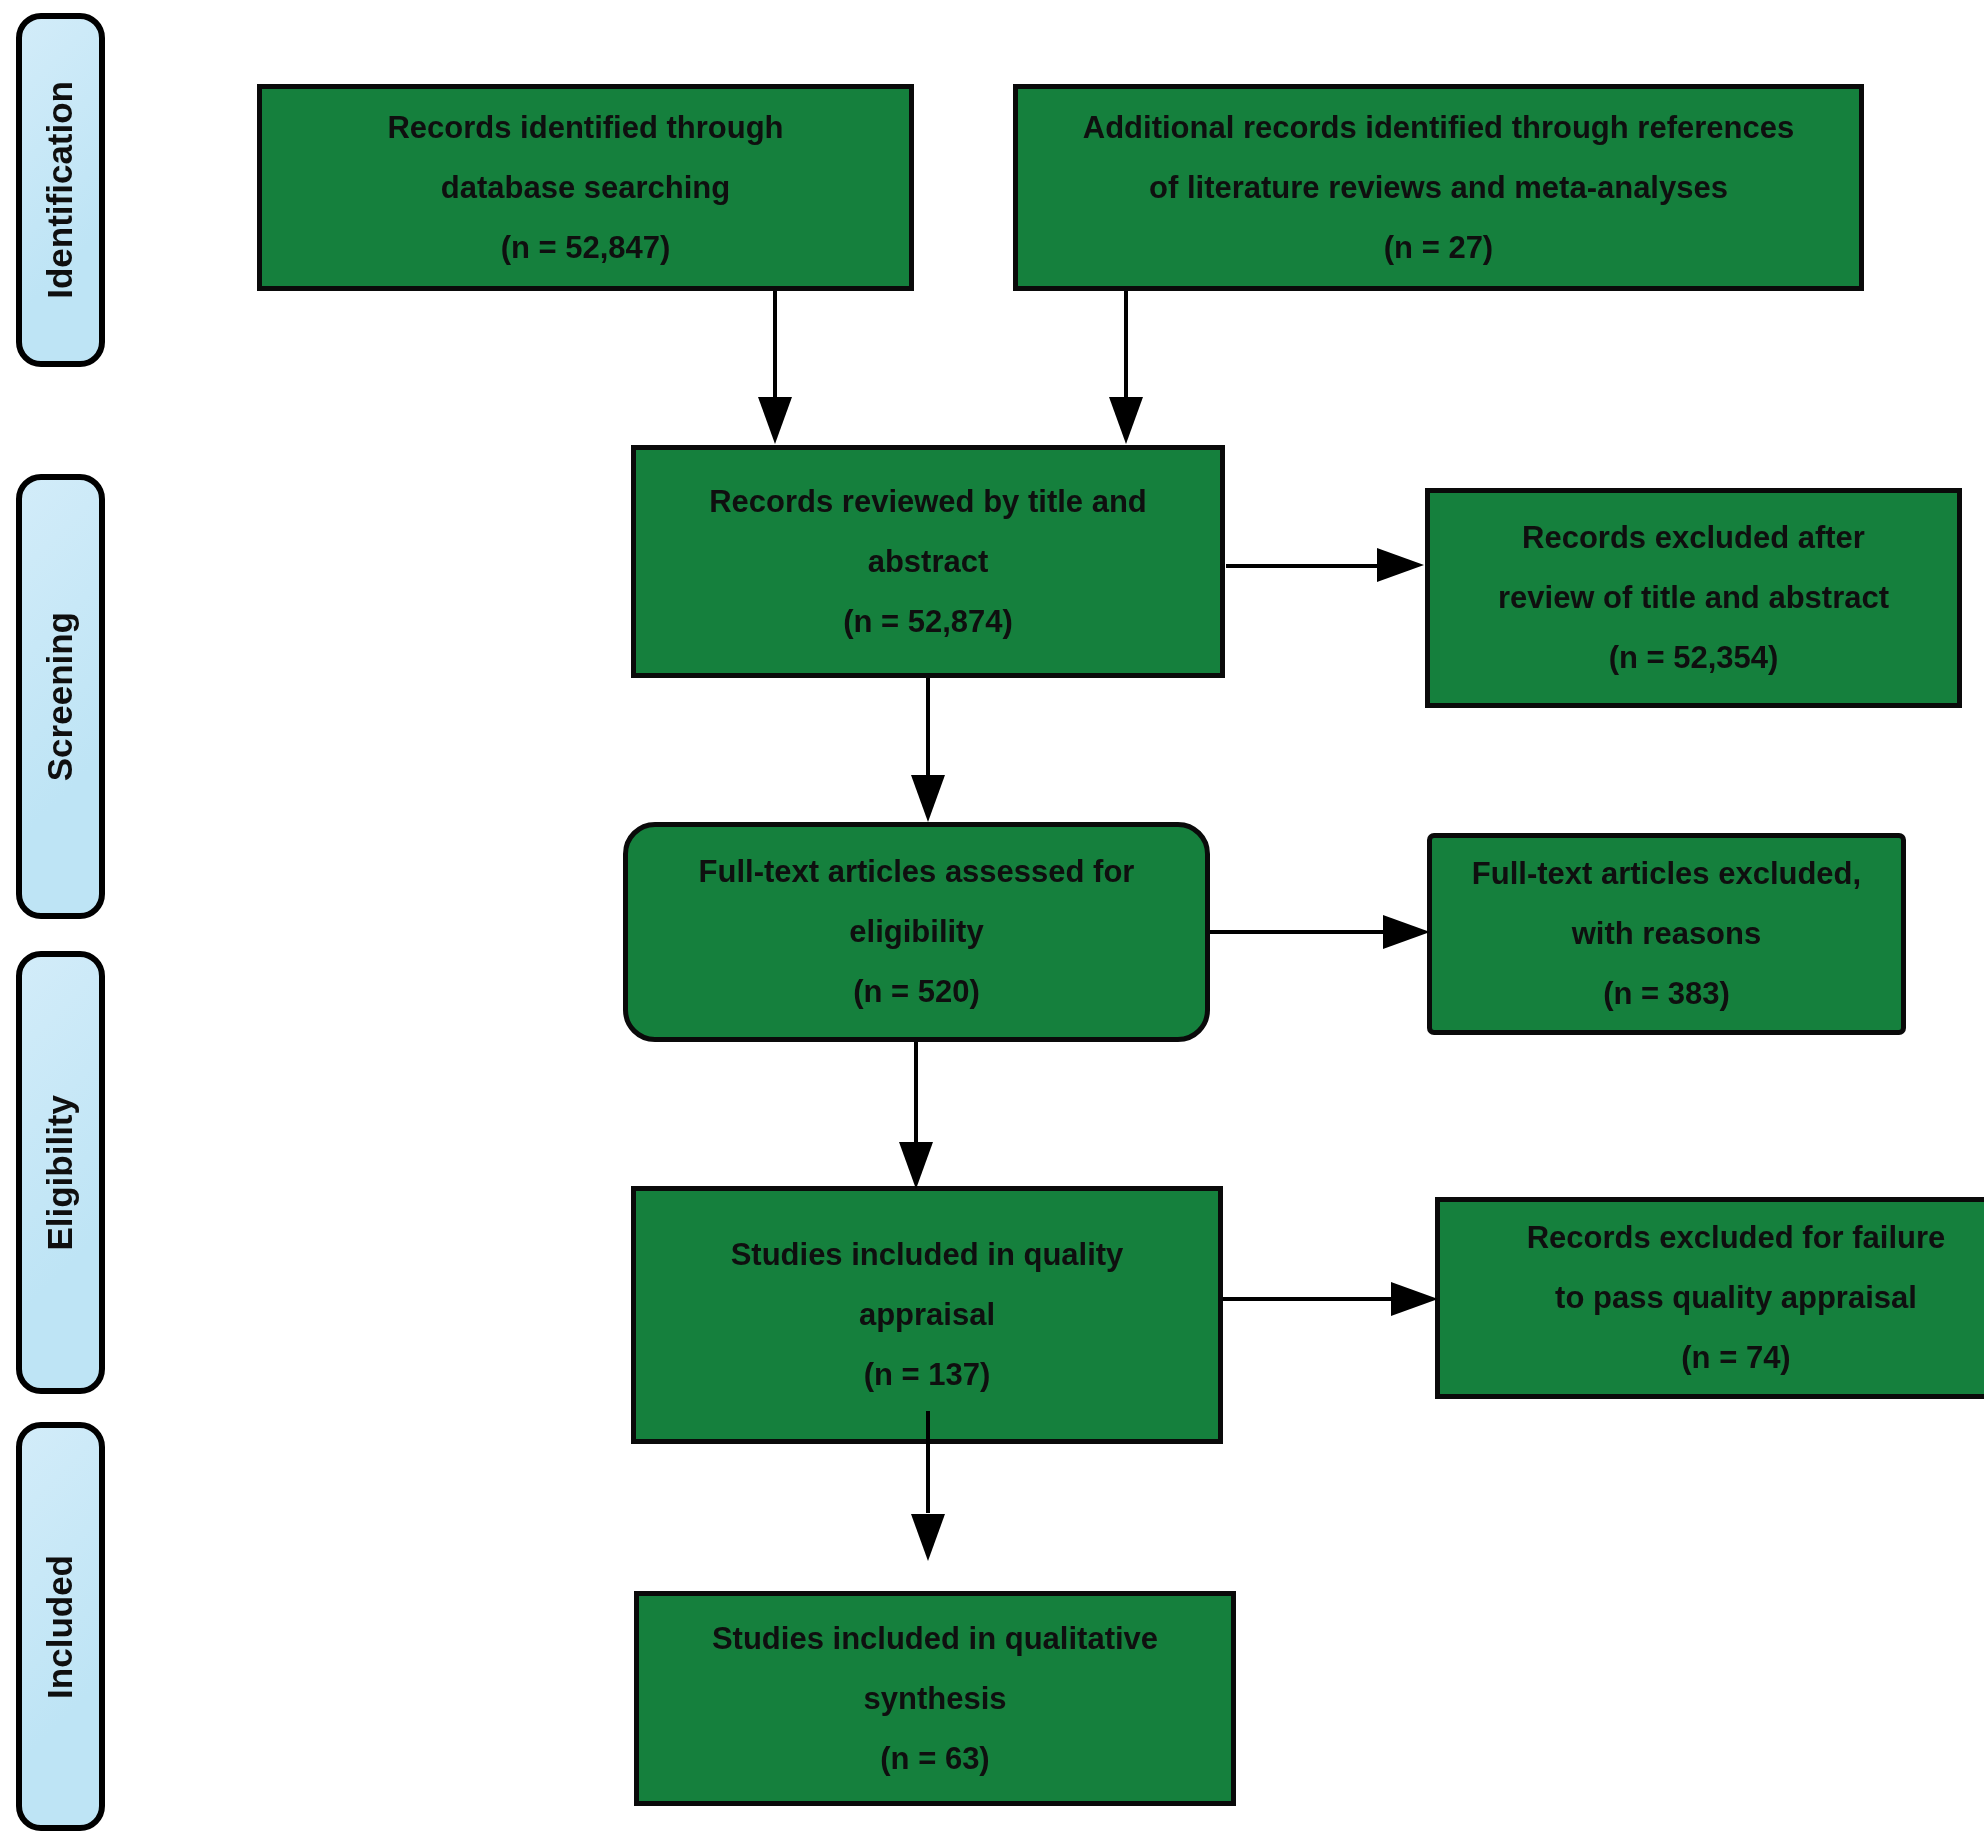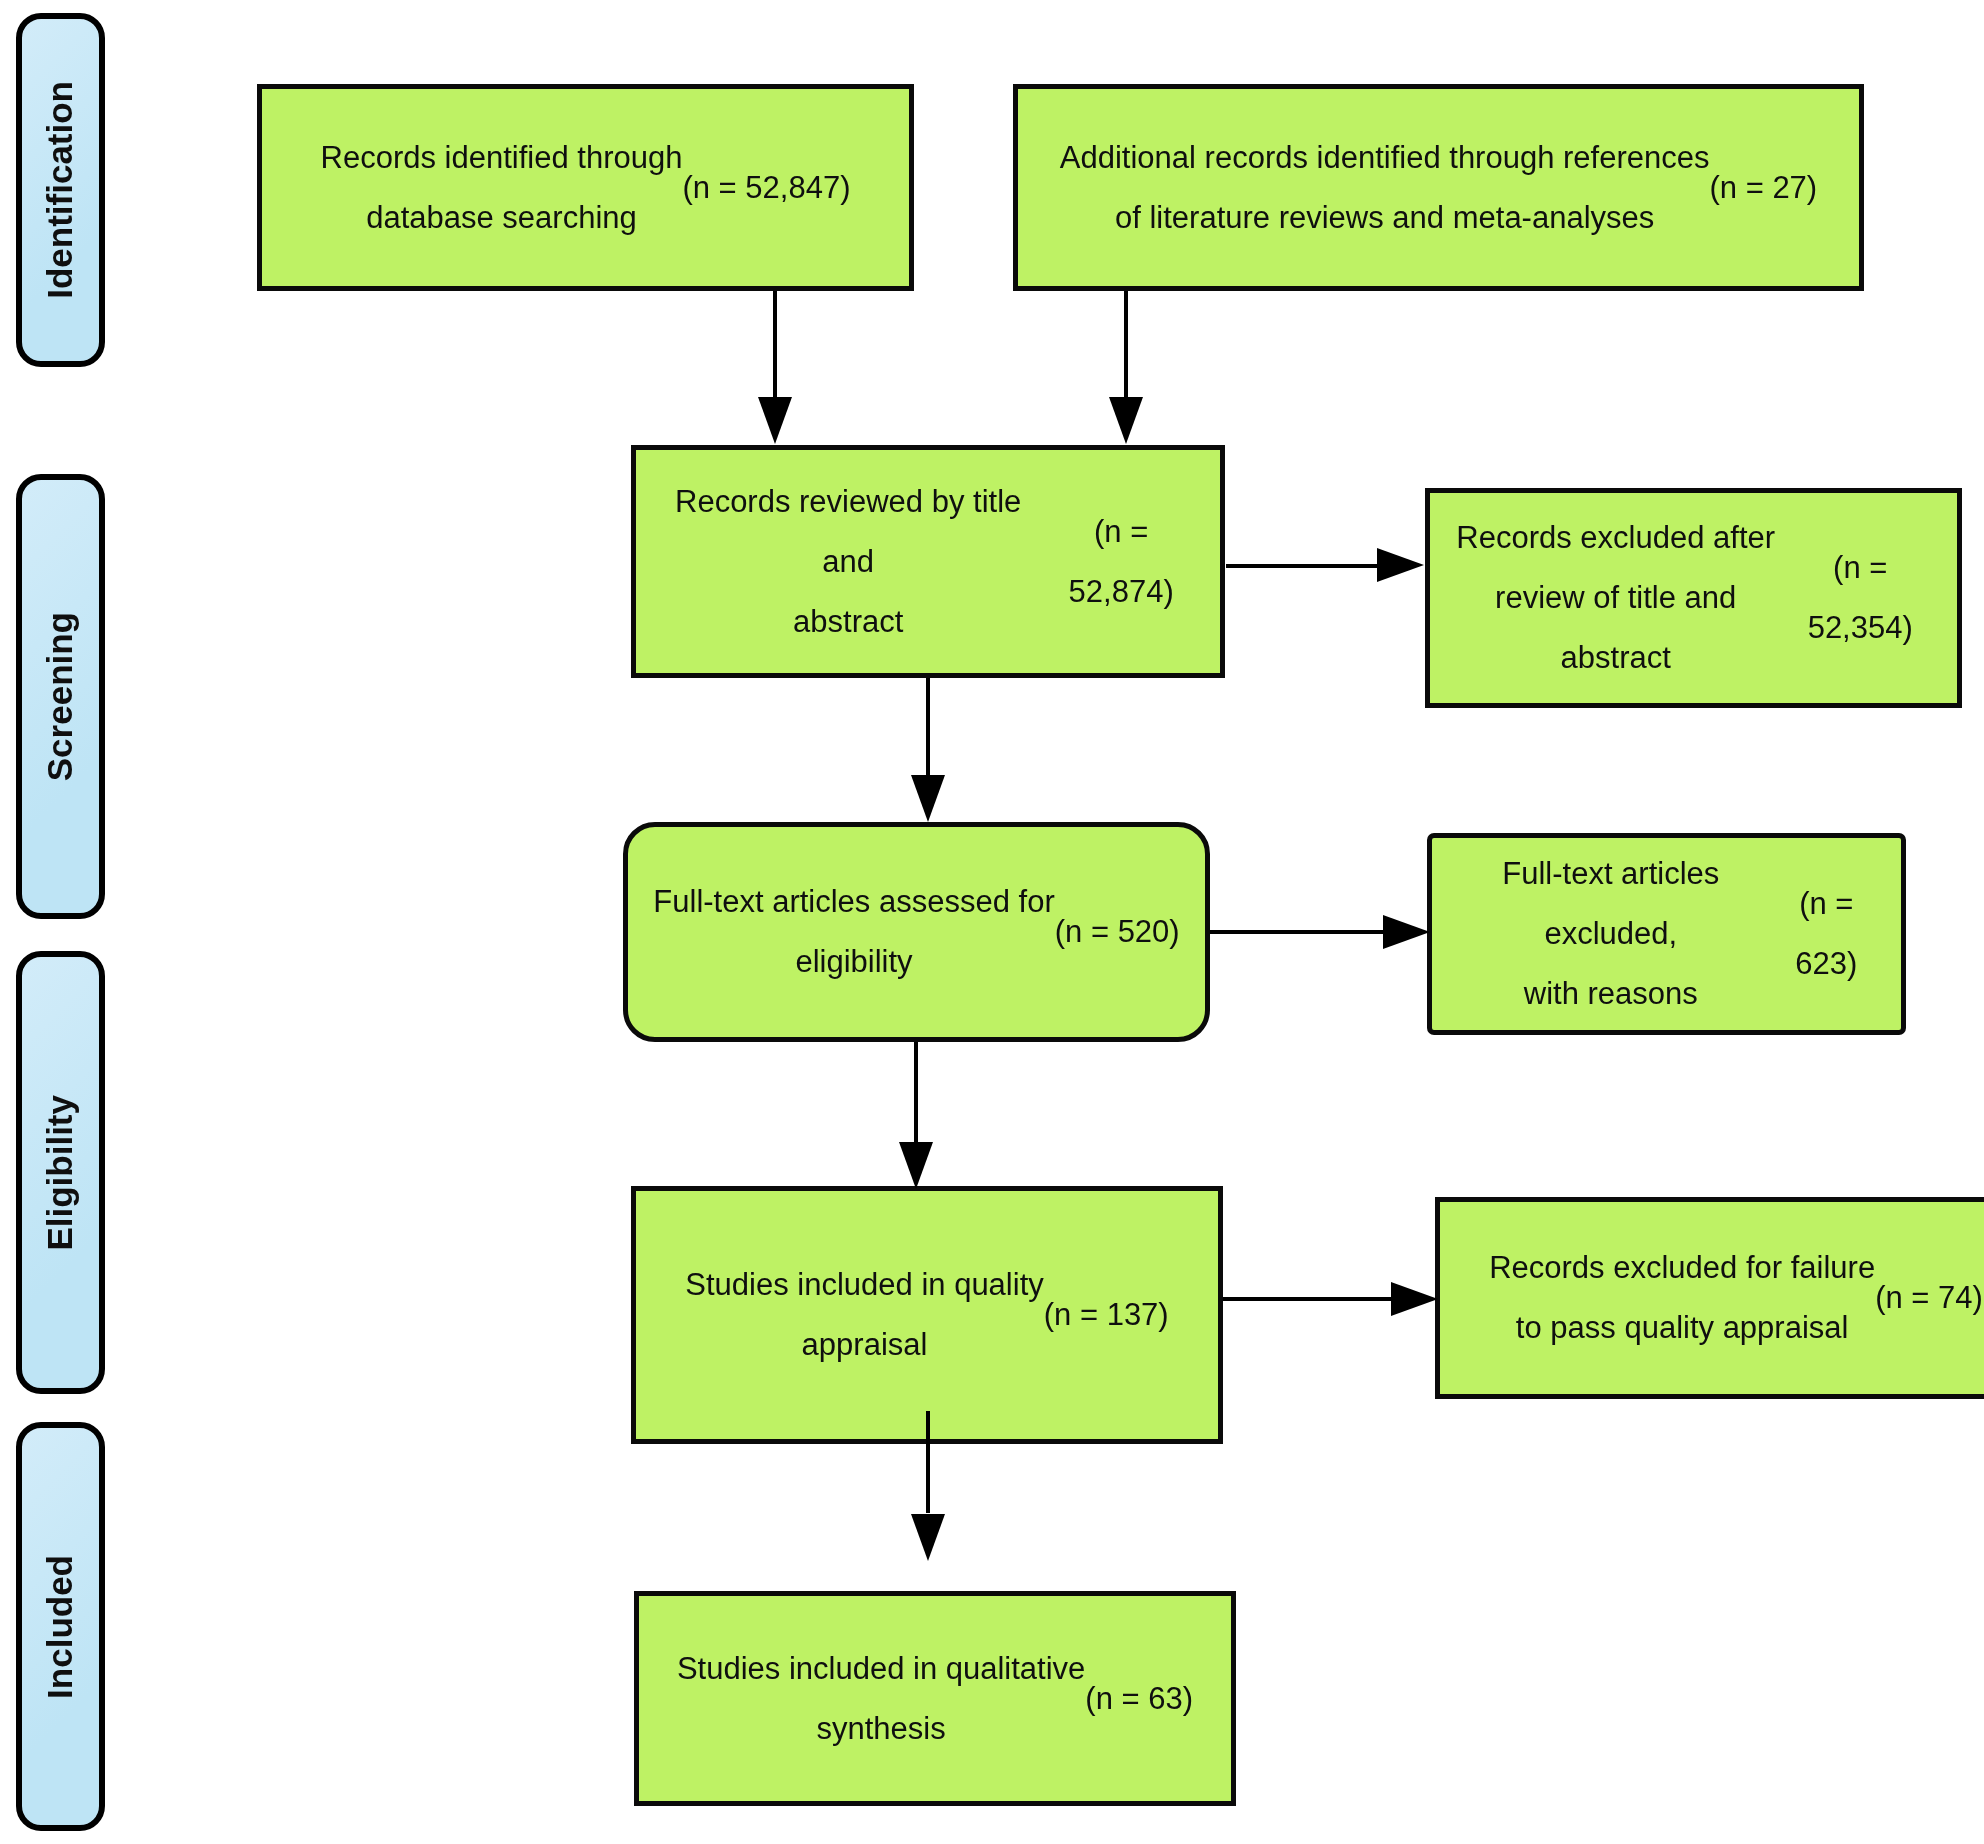--- a/index.html
+++ b/index.html
@@ -27,24 +27,24 @@
     writing-mode:vertical-rl; transform:rotate(180deg);
     font-size:35px; font-weight:bold; color:var(--text); white-space:nowrap;
   }
   #stage-identification { top:13px;   height:354px; }
   #stage-screening      { top:474px;  height:445px; }
   #stage-eligibility    { top:951px; height:443px; }
   #stage-included       { top:1422px; height:409px; }
 
   
   .fbox {
-    position:absolute; box-sizing:border-box; background:#bef264;
+    position:absolute; box-sizing:border-box; background:#15803d;
     border:5.2px solid var(--box-border);
-    display:flex; flex-direction:row; align-items:center; justify-content:center;
-    text-align:center; padding:5.2px 19px;
+    display:flex; flex-direction:column; align-items:center; justify-content:center;
+    text-align:center; padding:5.2px 19px;font-weight:bold;
   }
   .fbox .txt, .fbox .cnt {
     font-size:31px; line-height:60px; color:var(--text); white-space:pre-line;
   }
   #box-records-identified    { left:257px;  top:84px;  width:657px; height:207px; }
   #box-additional-records    { left:1013px; top:84px;  width:851px; height:207px; }
   #box-records-reviewed      { left:631px; top:445px;  width:594px; height:233px; }
   #box-records-excluded-ta   { left:1425px; top:456px;  width:537px; height:220px;margin-top:32px; }
   #box-fulltext-assessed     { left:623px; top:822px; width:587px; height:220px;border-radius:32px; }
   #box-fulltext-excluded     { left:1427px; top:833px; width:479px;  height:202px;border-radius:7px; }
@@ -121,21 +121,21 @@
     <div class="cnt">(n = 52,354)</div>
   </div>
   <div class="fbox" id="box-fulltext-assessed">
     <div class="txt">Full-text articles assessed for
 eligibility</div>
     <div class="cnt">(n = 520)</div>
   </div>
   <div class="fbox" id="box-fulltext-excluded">
     <div class="txt">Full-text articles excluded,
 with reasons</div>
-    <div class="cnt">(n = 623)</div>
+    <div class="cnt">(n = 383)</div>
   </div>
   <div class="fbox" id="box-quality-appraisal">
     <div class="txt">Studies included in quality
 appraisal</div>
     <div class="cnt">(n = 137)</div>
   </div>
   <div class="fbox" id="box-excluded-quality">
     <div class="txt">Records excluded for failure
 to pass quality appraisal</div>
     <div class="cnt">(n = 74)</div>

